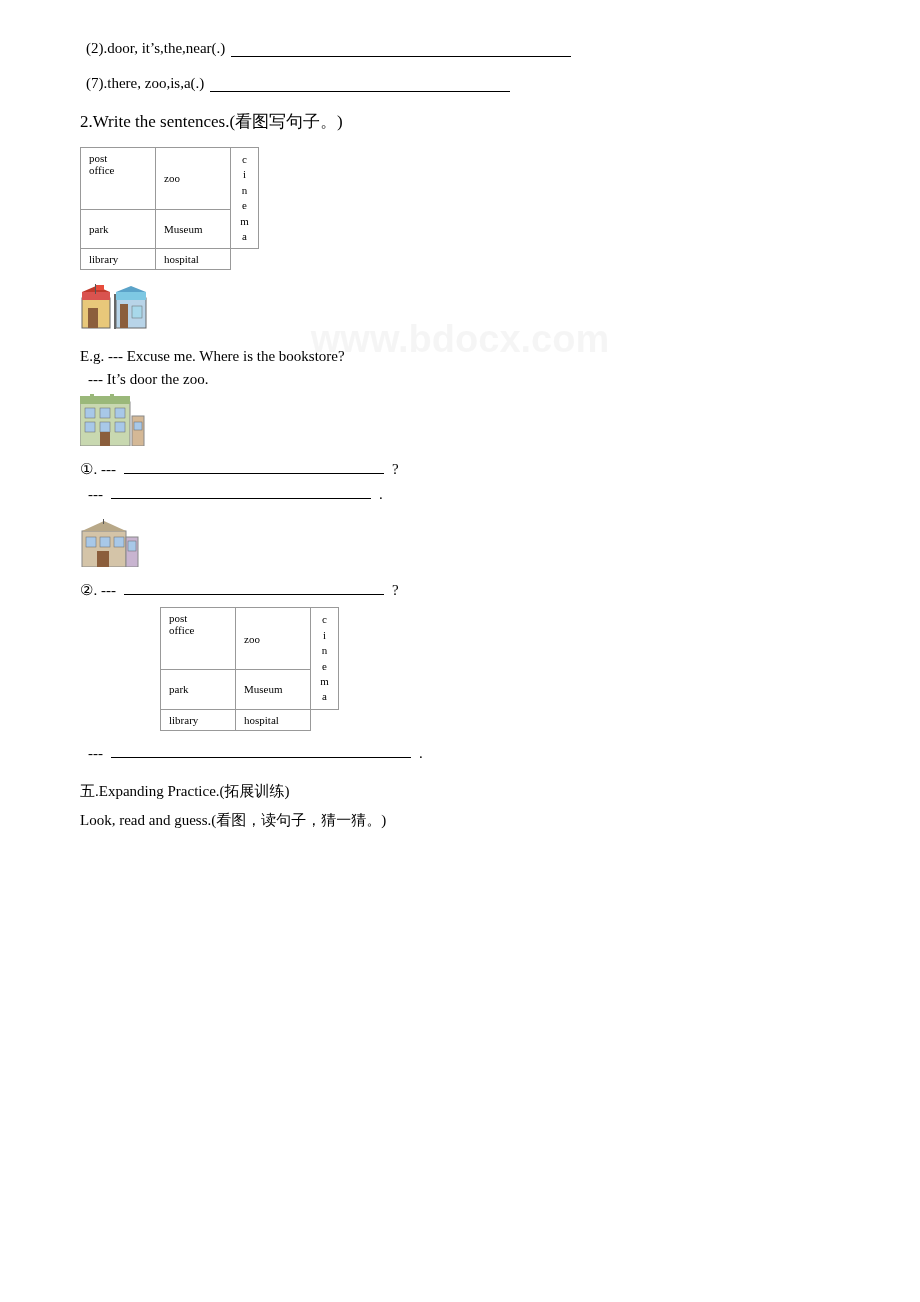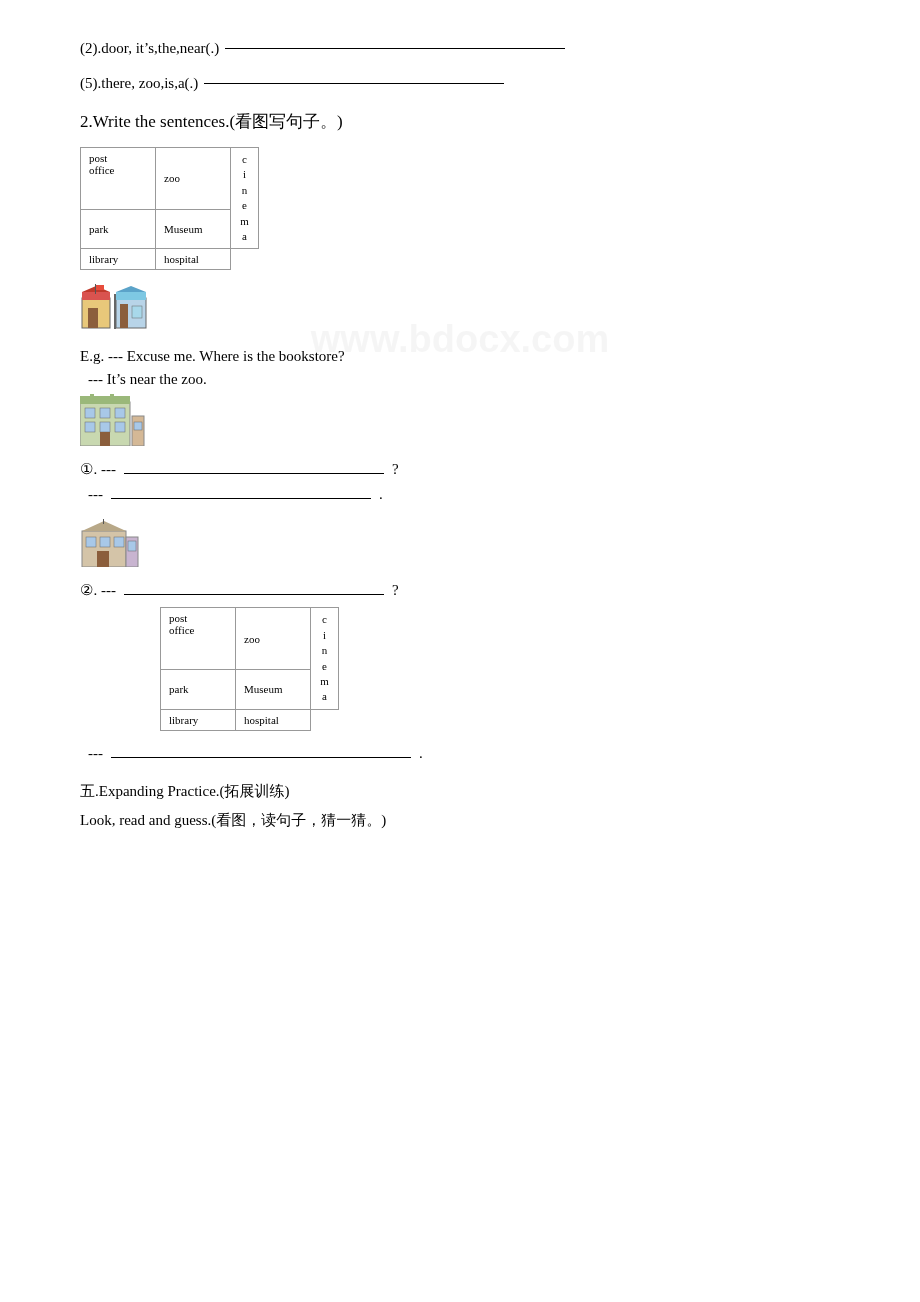--- a/index.html
+++ b/index.html
@@ -8,21 +8,22 @@
       font-family: 'Times New Roman', Times, serif;
       font-size: 15px;
       color: #000;
       width: 920px;
       min-height: 1302px;
       padding: 40px 80px;
     }
     .line {
       margin-bottom: 18px;
       display: flex;
-      align-items: center;
+      align-items: flex-end;
+      margin-left: 6px;
     }
     .underline {
       display: inline-block;
       border-bottom: 1px solid #000;
       min-width: 340px;
       margin-left: 6px;
       height: 1px;
     }
     .underline-short {
       display: inline-block;
@@ -81,21 +82,21 @@
 </head>
 <body>
 
 <div>
 
   <div class="line">
     <span>(2).door, it’s,the,near(.)</span>
     <span class="underline"></span>
   </div>
   <div class="line">
-    <span>(5).there, zoo,is,a(.)</span>
+    <span>(7).there, zoo,is,a(.)</span>
     <span class="underline-short"></span>
   </div>
 
   <div class="section-title">
     <span>2.Write the sentences.(看图写句子。)</span>
   </div>
 
   <div style="margin-bottom: 14px;">
     <table style="border-collapse: collapse; font-size: 11px;">
       <tbody>
@@ -140,21 +141,21 @@
 
   <div style="position: relative; height: 0; overflow: visible;">
     <div class="watermark" style="top: -30px; font-size: 38px; opacity: 0.18;">www.bdocx.com</div>
   </div>
 
   <div class="eg-block">
     <div class="eg-line">
       <span>E.g. --- Excuse me. Where is the bookstore?</span>
     </div>
     <div class="eg-line">
-      <span style="margin-left: 8px;">--- It’s near the zoo.</span>
+      <span style="margin-left: 8px;">--- It’s door the zoo.</span>
     </div>
   </div>
 
   <div style="margin-bottom: 10px;">
     <svg width="65" height="52" viewBox="0 0 65 52">
 
       <rect x="0" y="8" width="50" height="44" fill="#c8d8b0" stroke="#888" stroke-width="1"></rect>
       <rect x="0" y="2" width="50" height="8" fill="#9ab87a"></rect>
 
       <rect x="5" y="14" width="10" height="10" fill="#a8c8e8" stroke="#666" stroke-width="0.5"></rect>

